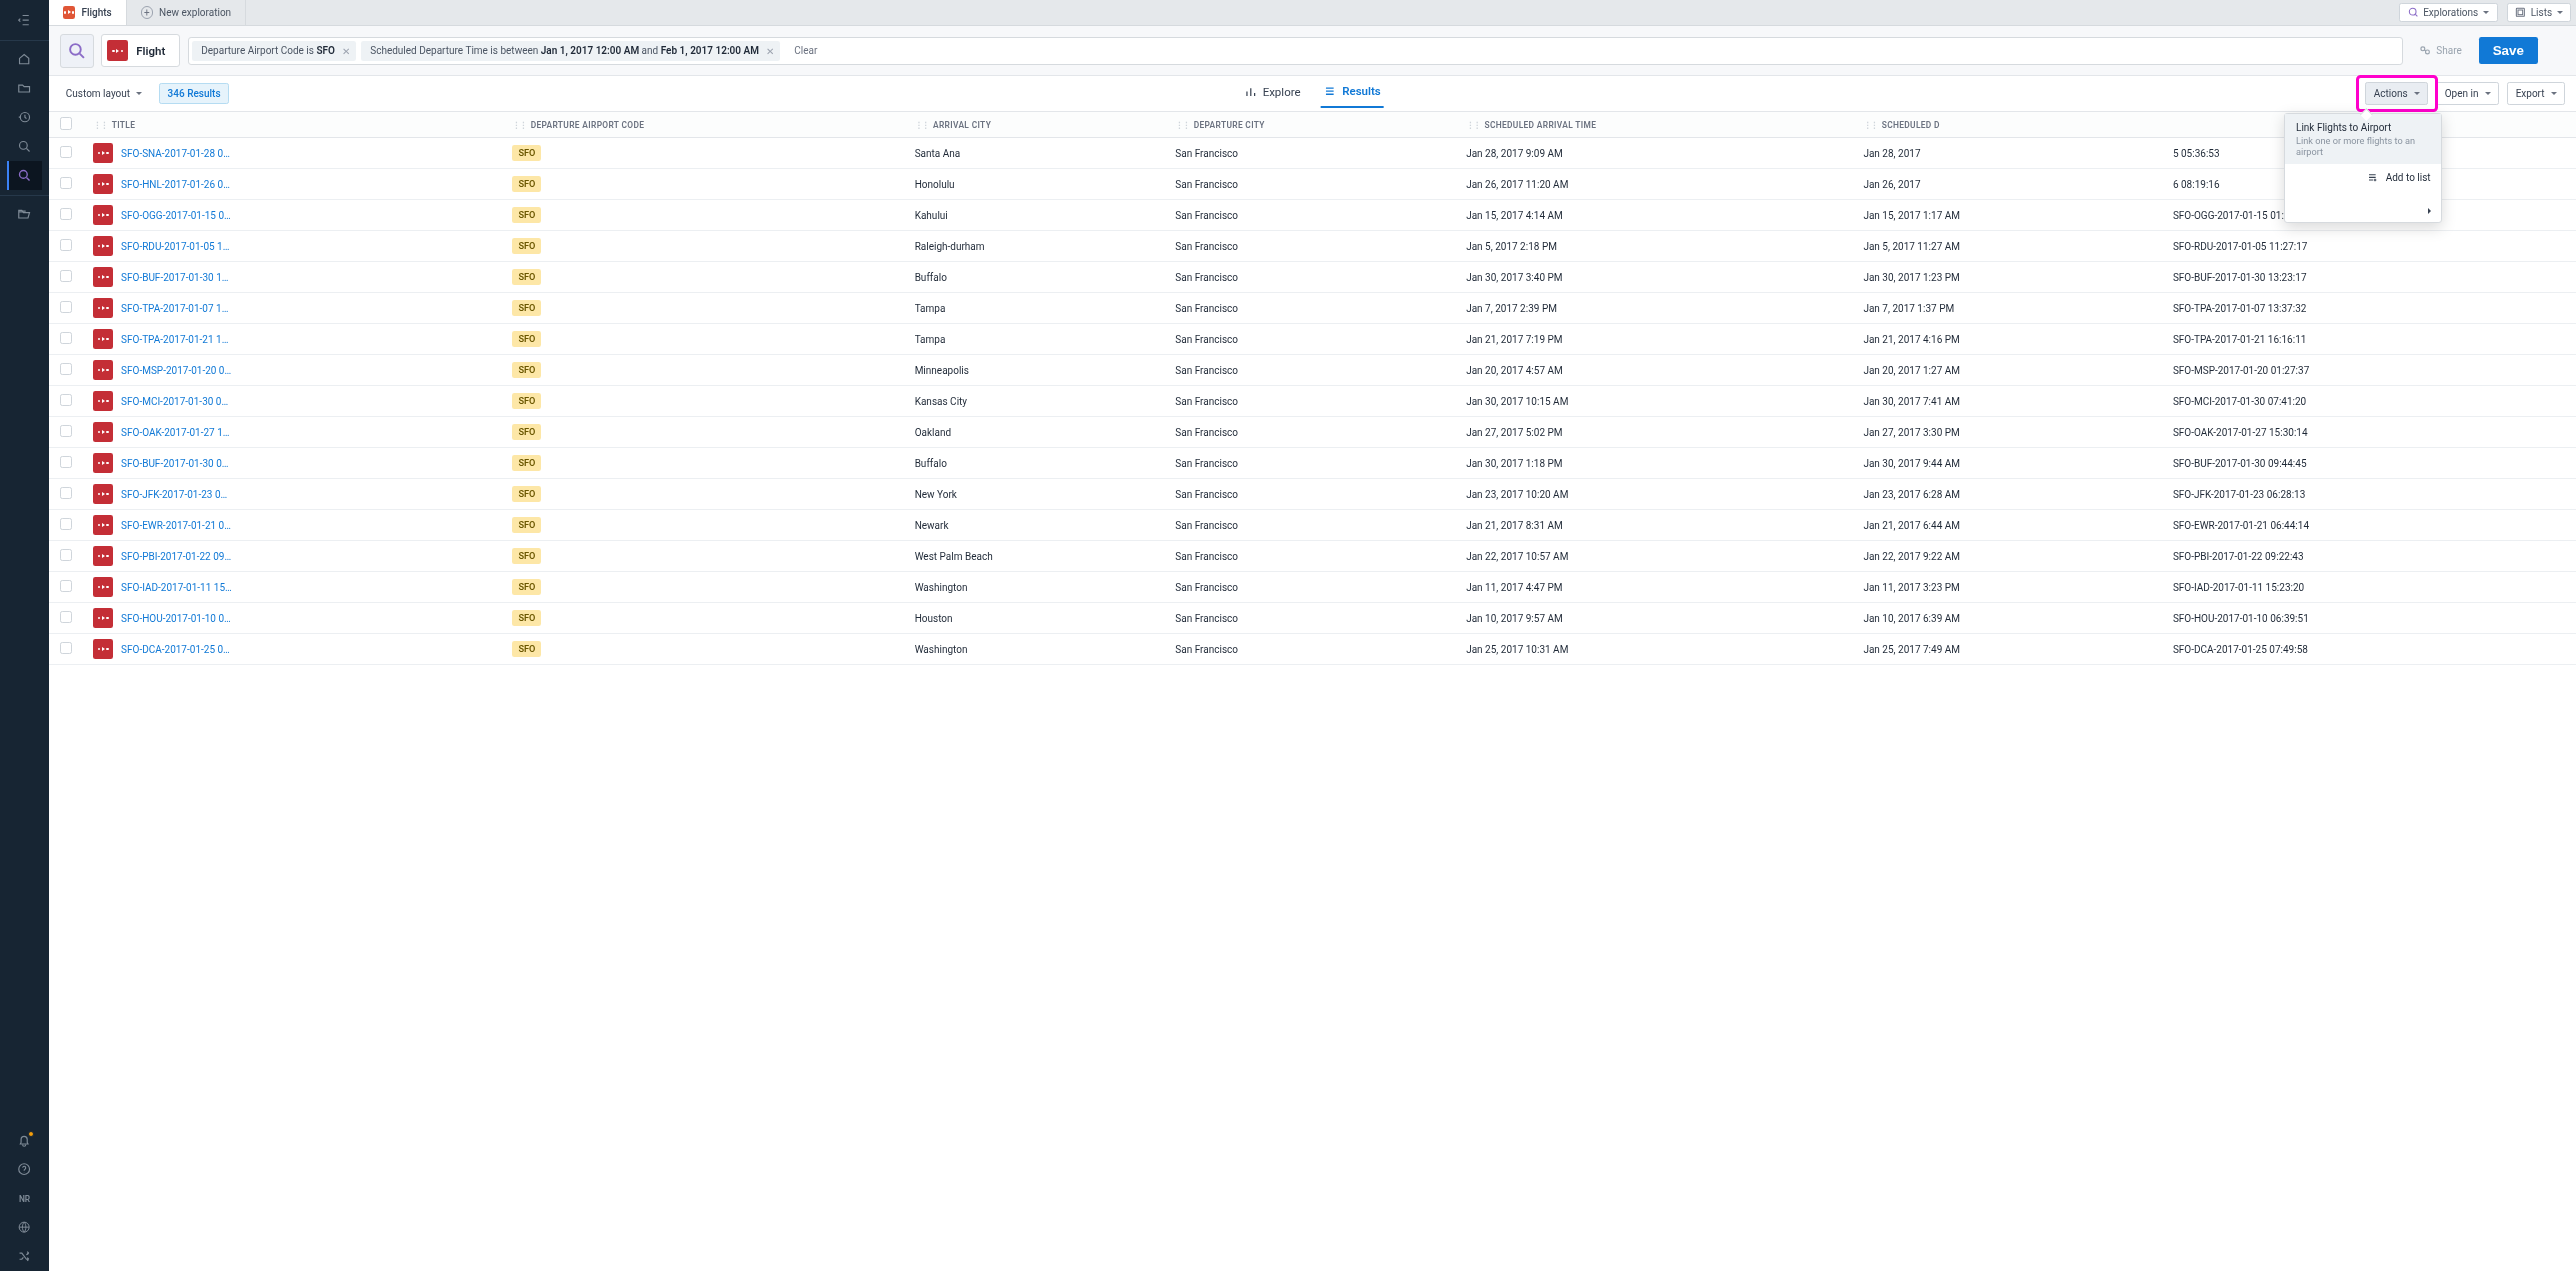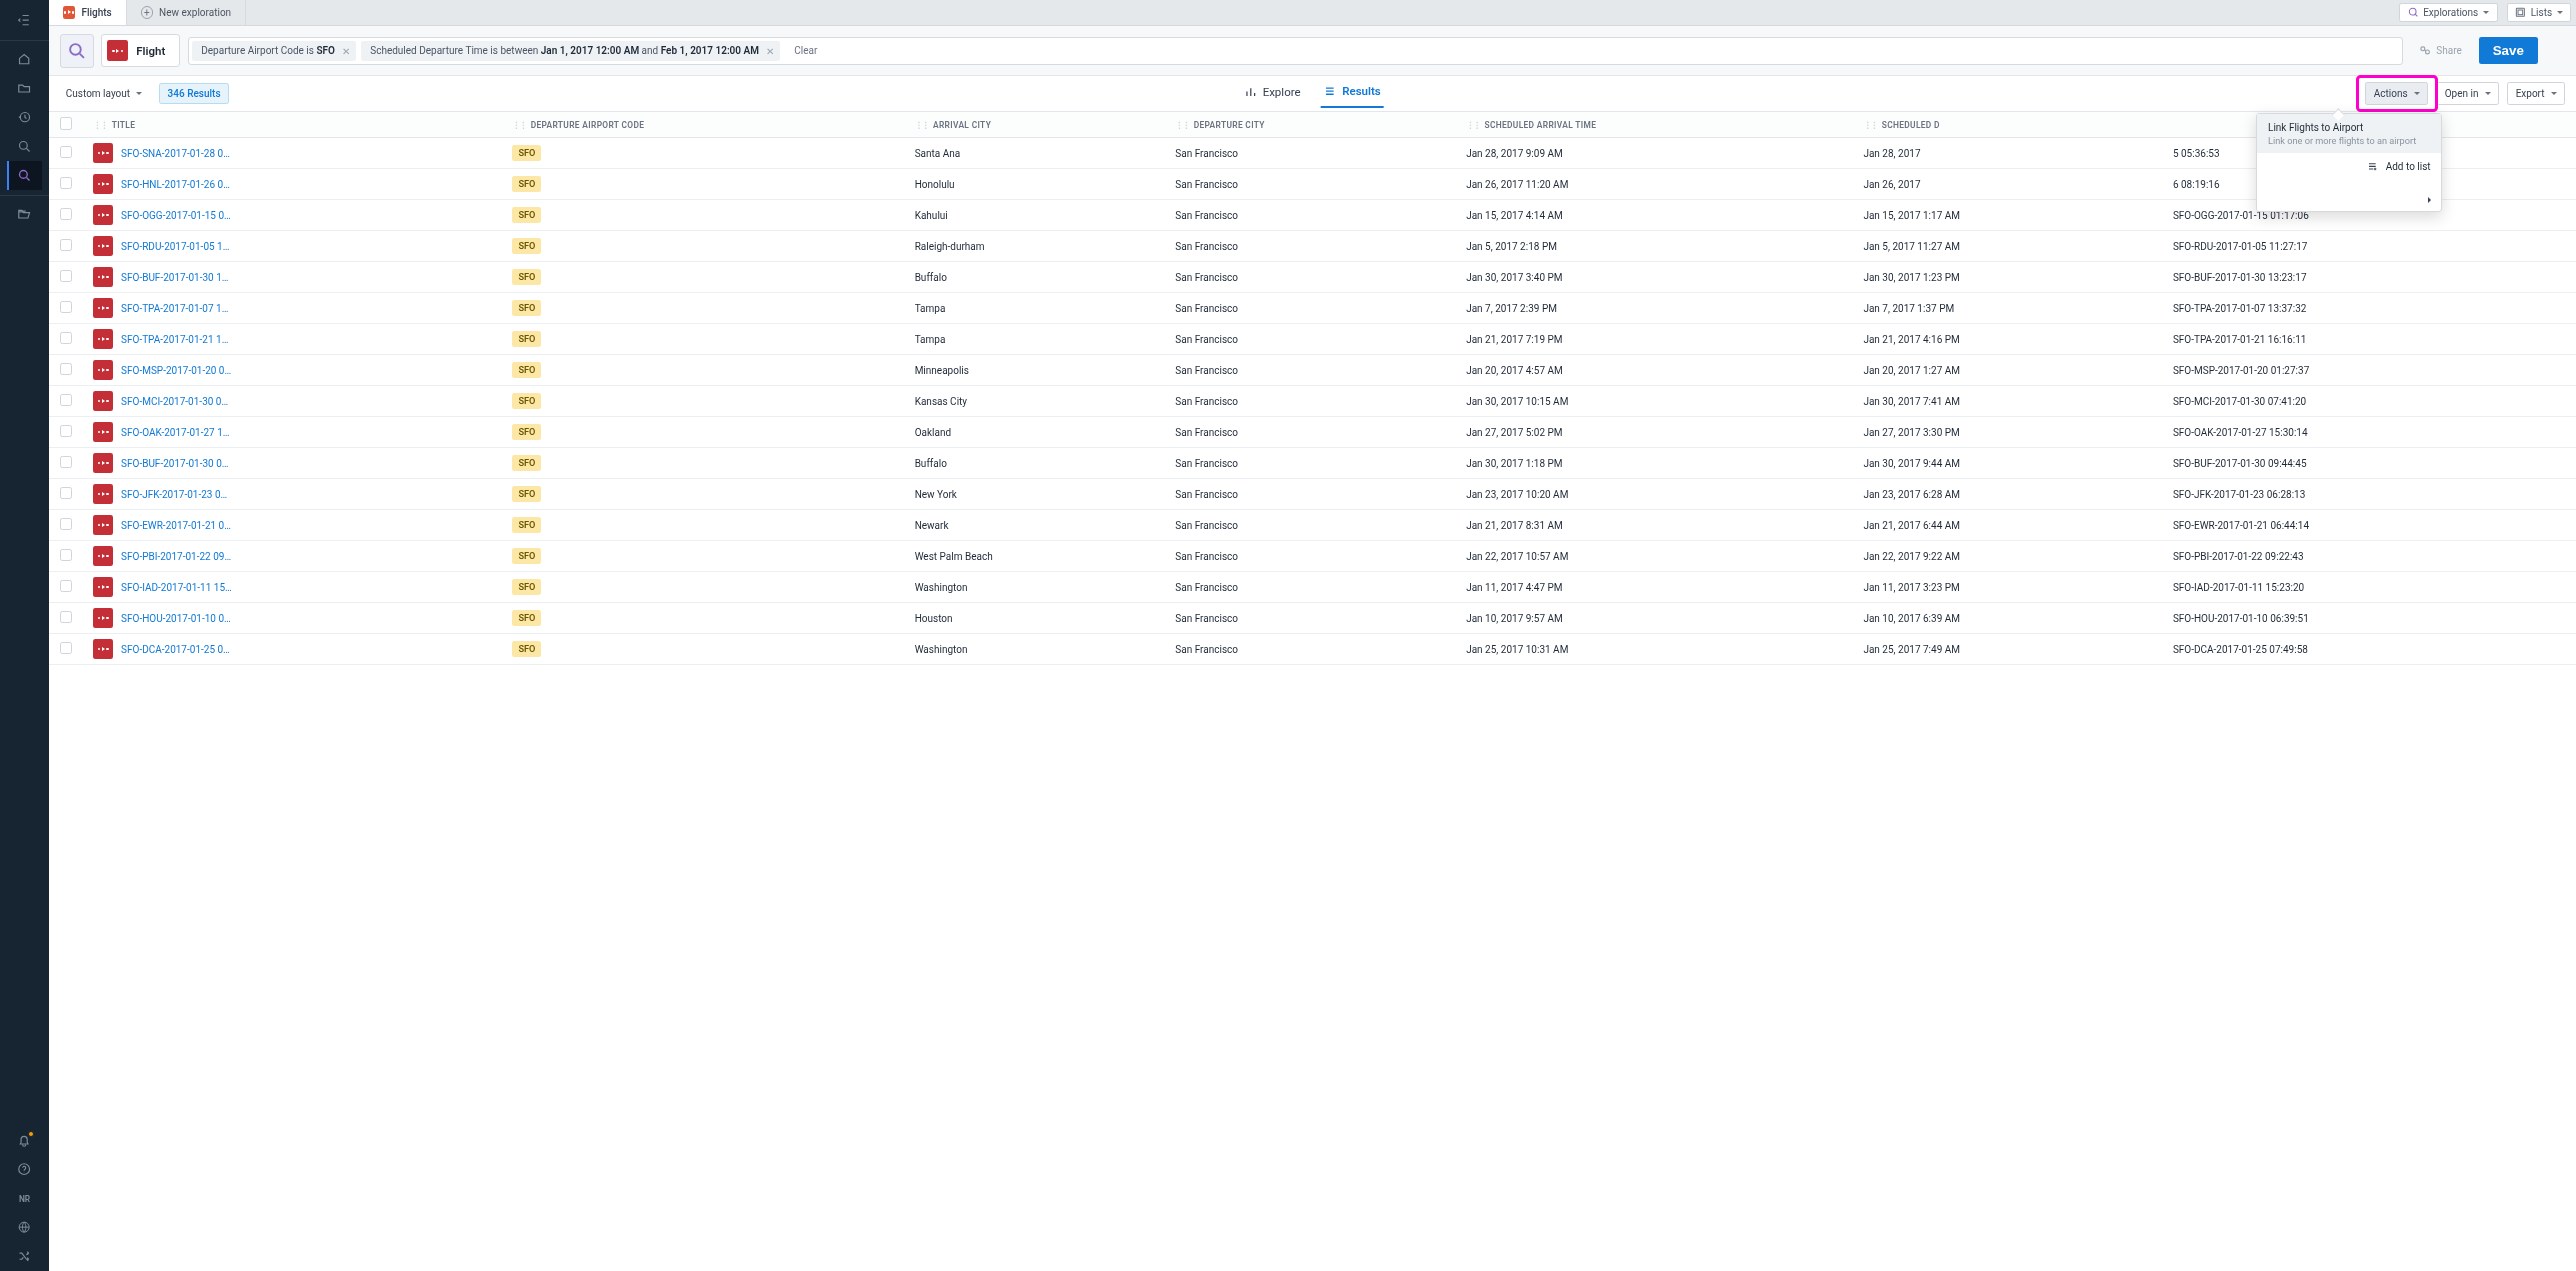--- a/index.html
+++ b/index.html
@@ -49,21 +49,21 @@
 .toolbar { display:flex; align-items:center; padding:6.1px 10.7px; background:#fff; border-bottom:0.8px solid #e3e6ea; position:relative; }
 .layout-dd { display:flex; align-items:center; gap:6.1px; color:#374151; cursor:pointer; padding:3.1px 6.1px; }
 .results-count { margin-left:10.7px; background:#e6f3fb; border:0.8px solid #b5dcf2; color:#1179d6; border-radius:2.3px; padding:3.8px 7.7px; font-weight:500; }
 .center-tabs { position:absolute; left:50%; transform:translateX(-50%); display:flex; gap:17px; }
 .ctab { display:flex; align-items:center; gap:6.1px; padding:4.6px 3.1px 7.7px; cursor:pointer; color:#374151; font-size:11.5px; }
 .ctab.active { color:#1179d6; border-bottom:2.3px solid #1179d6; font-weight:600; }
 .toolbar .right-actions { margin-left:auto; display:flex; gap:7.7px; align-items:center; position:relative; }
 .dd-btn { display:flex; align-items:center; gap:6.1px; background:#fff; border:0.8px solid #cfd5db; border-radius:2.3px; padding:4.6px 7.7px; color:#374151; cursor:pointer; }
 .dd-btn.actions { background:#e9edf2; }
 .highlight-box { position:absolute; border:3.1px solid #ff00cc; border-radius:4.6px; pointer-events:none; }
-.popover { position:absolute; top:31px; right:0; width:186px; background:#fff; border:0.8px solid #d6dade; border-radius:3.1px; box-shadow:0 4.6px 15.3px rgba(0,0,0,0.15); z-index:50; }
+.popover { position:absolute; top:31px; right:0; width:158px; background:#fff; border:0.8px solid #d6dade; border-radius:3.1px; box-shadow:0 4.6px 15.3px rgba(0,0,0,0.15); z-index:50; }
 .popover::before { content:""; position:absolute; top:-4.6px; left:77px; width:7.7px; height:7.7px; background:#fff; border-left:0.8px solid #d6dade; border-top:0.8px solid #d6dade; transform:rotate(45deg); }
 .popover-item { padding:7.7px 10.7px; cursor:pointer; }
 .popover-item:hover, .popover-item.hovered { background:#eef2f5; }
 .popover-item .title { color:#1f2937; font-size:10px; }
 .popover-item .sub { color:#8a94a0; font-size:9.2px; margin-top:1.5px; }
 .popover-item.row { display:flex; align-items:flex-end; gap:25px; justify-content:space-between;flex-direction:column; }
 
 
 .grid { flex:1; overflow:auto; background:#fff; }
 table { border-collapse:collapse; width:100%; min-width:1227px; }

